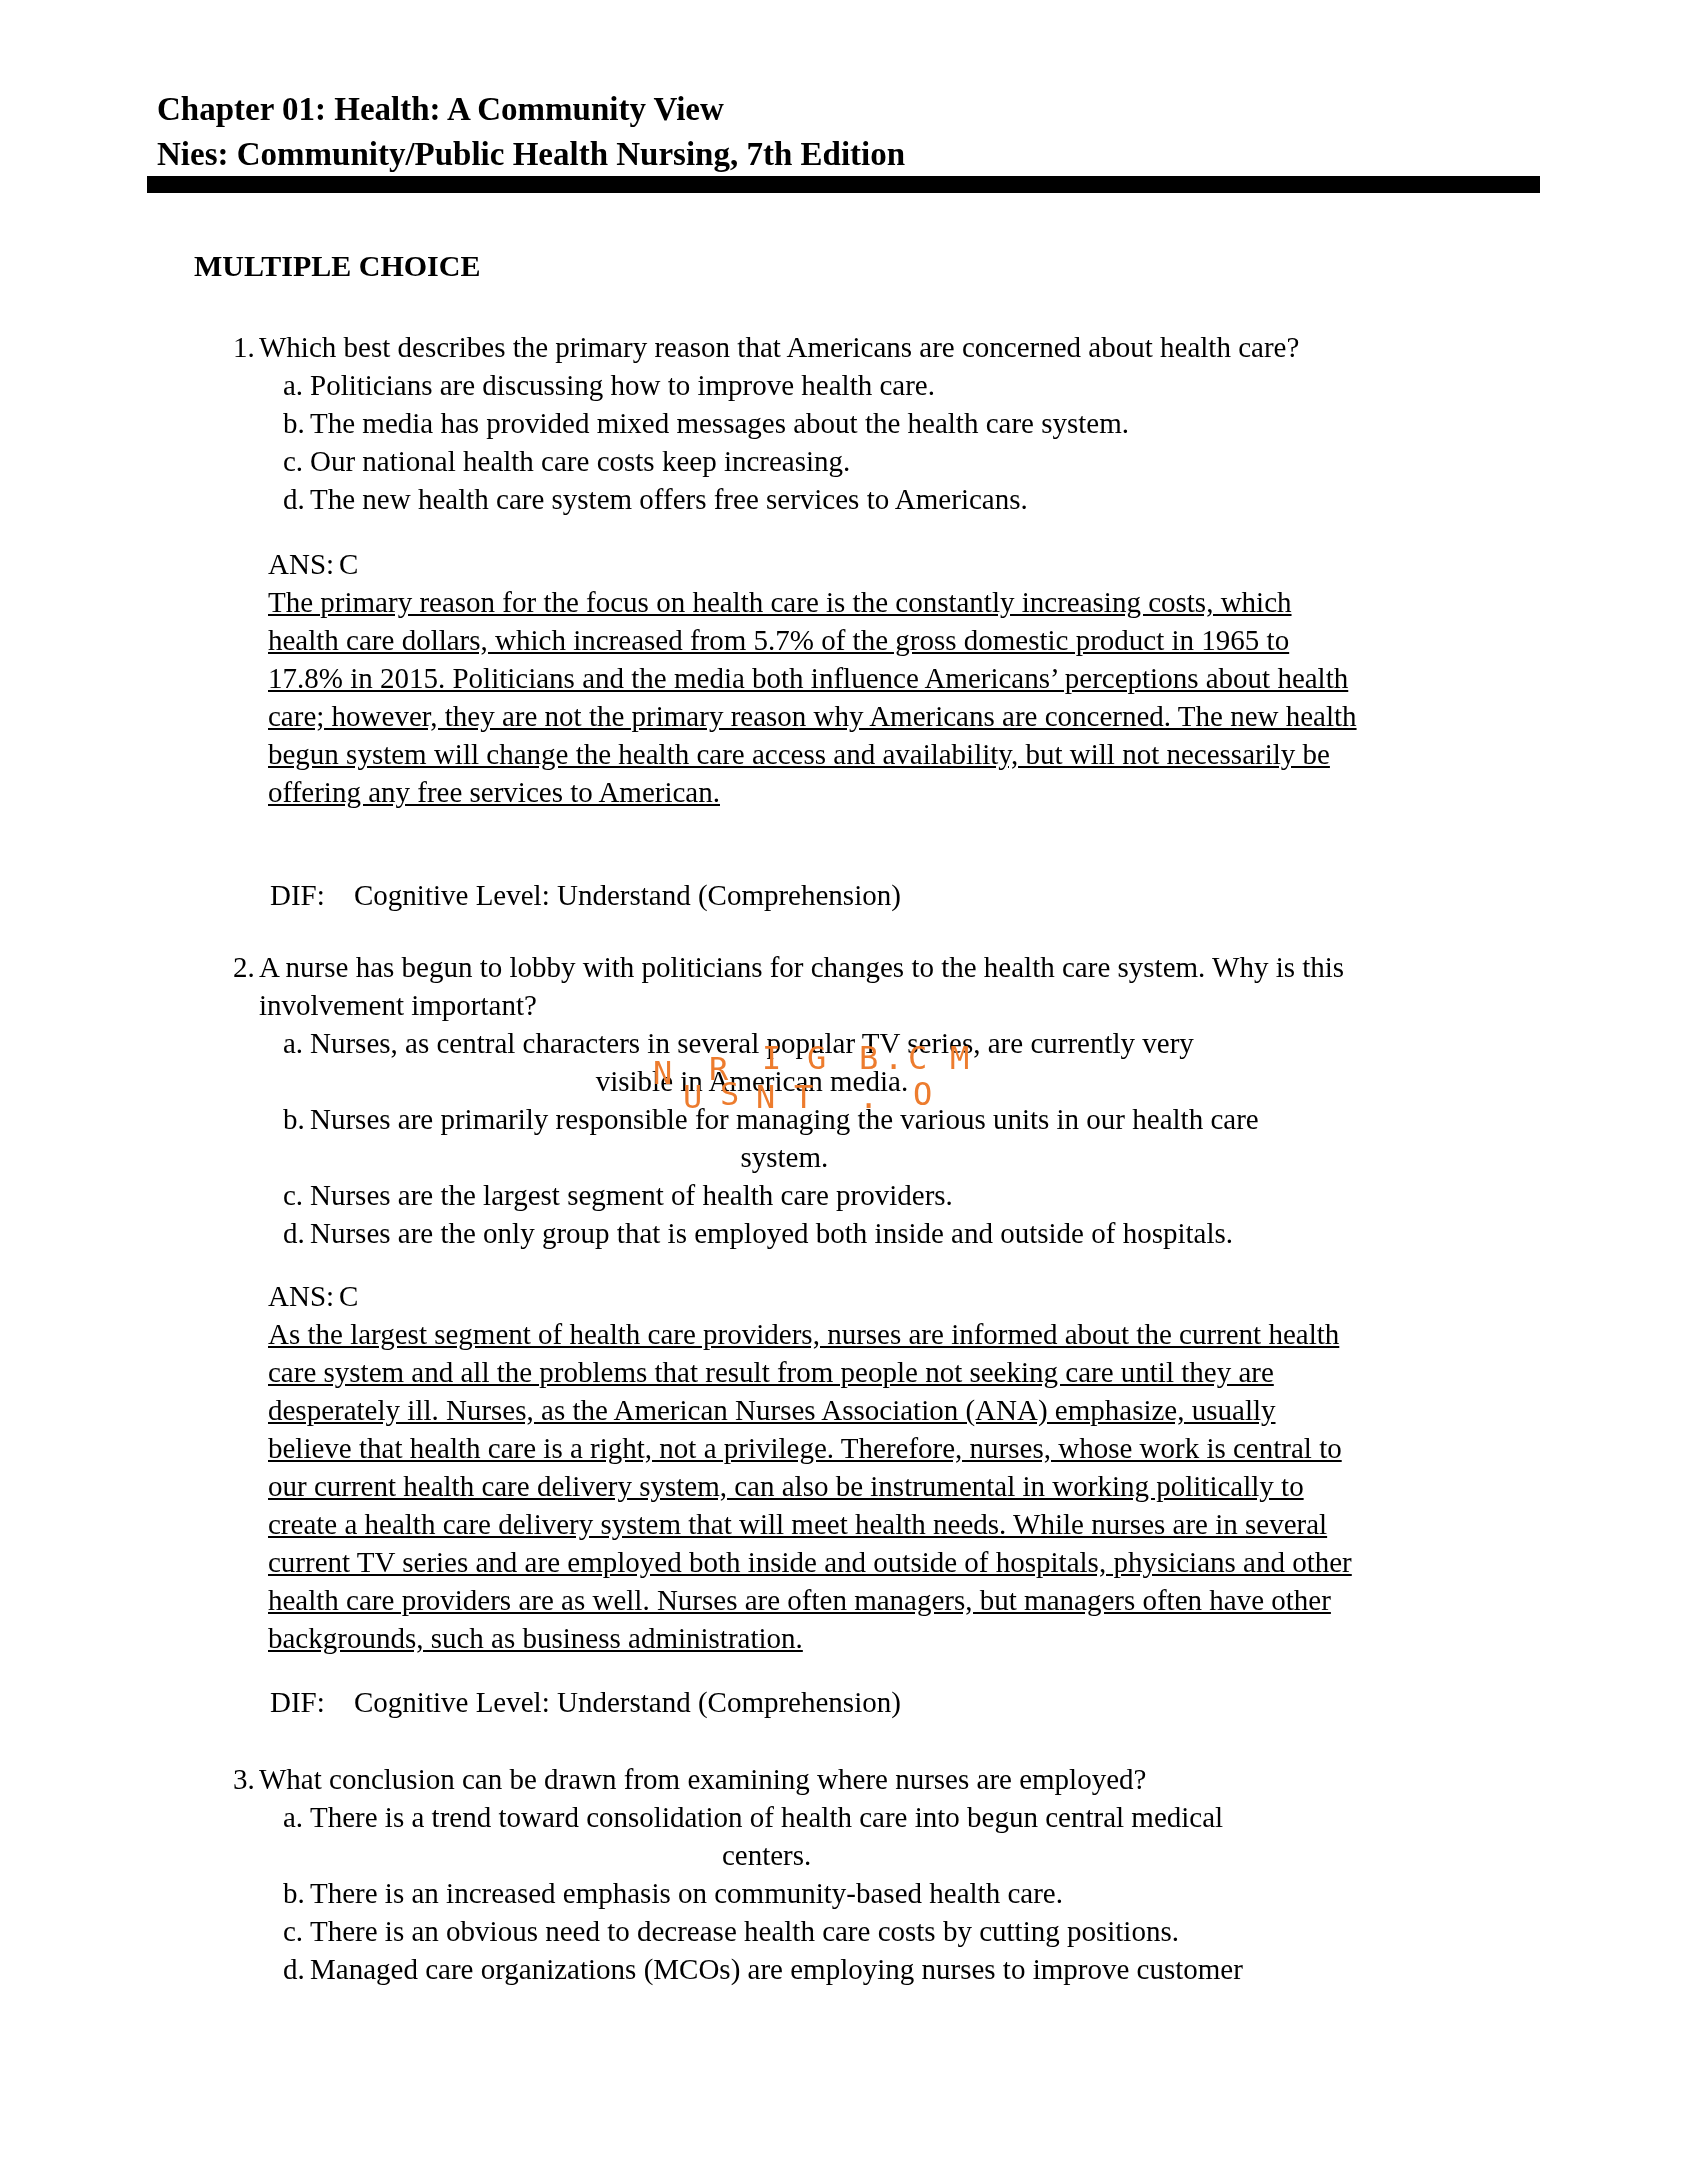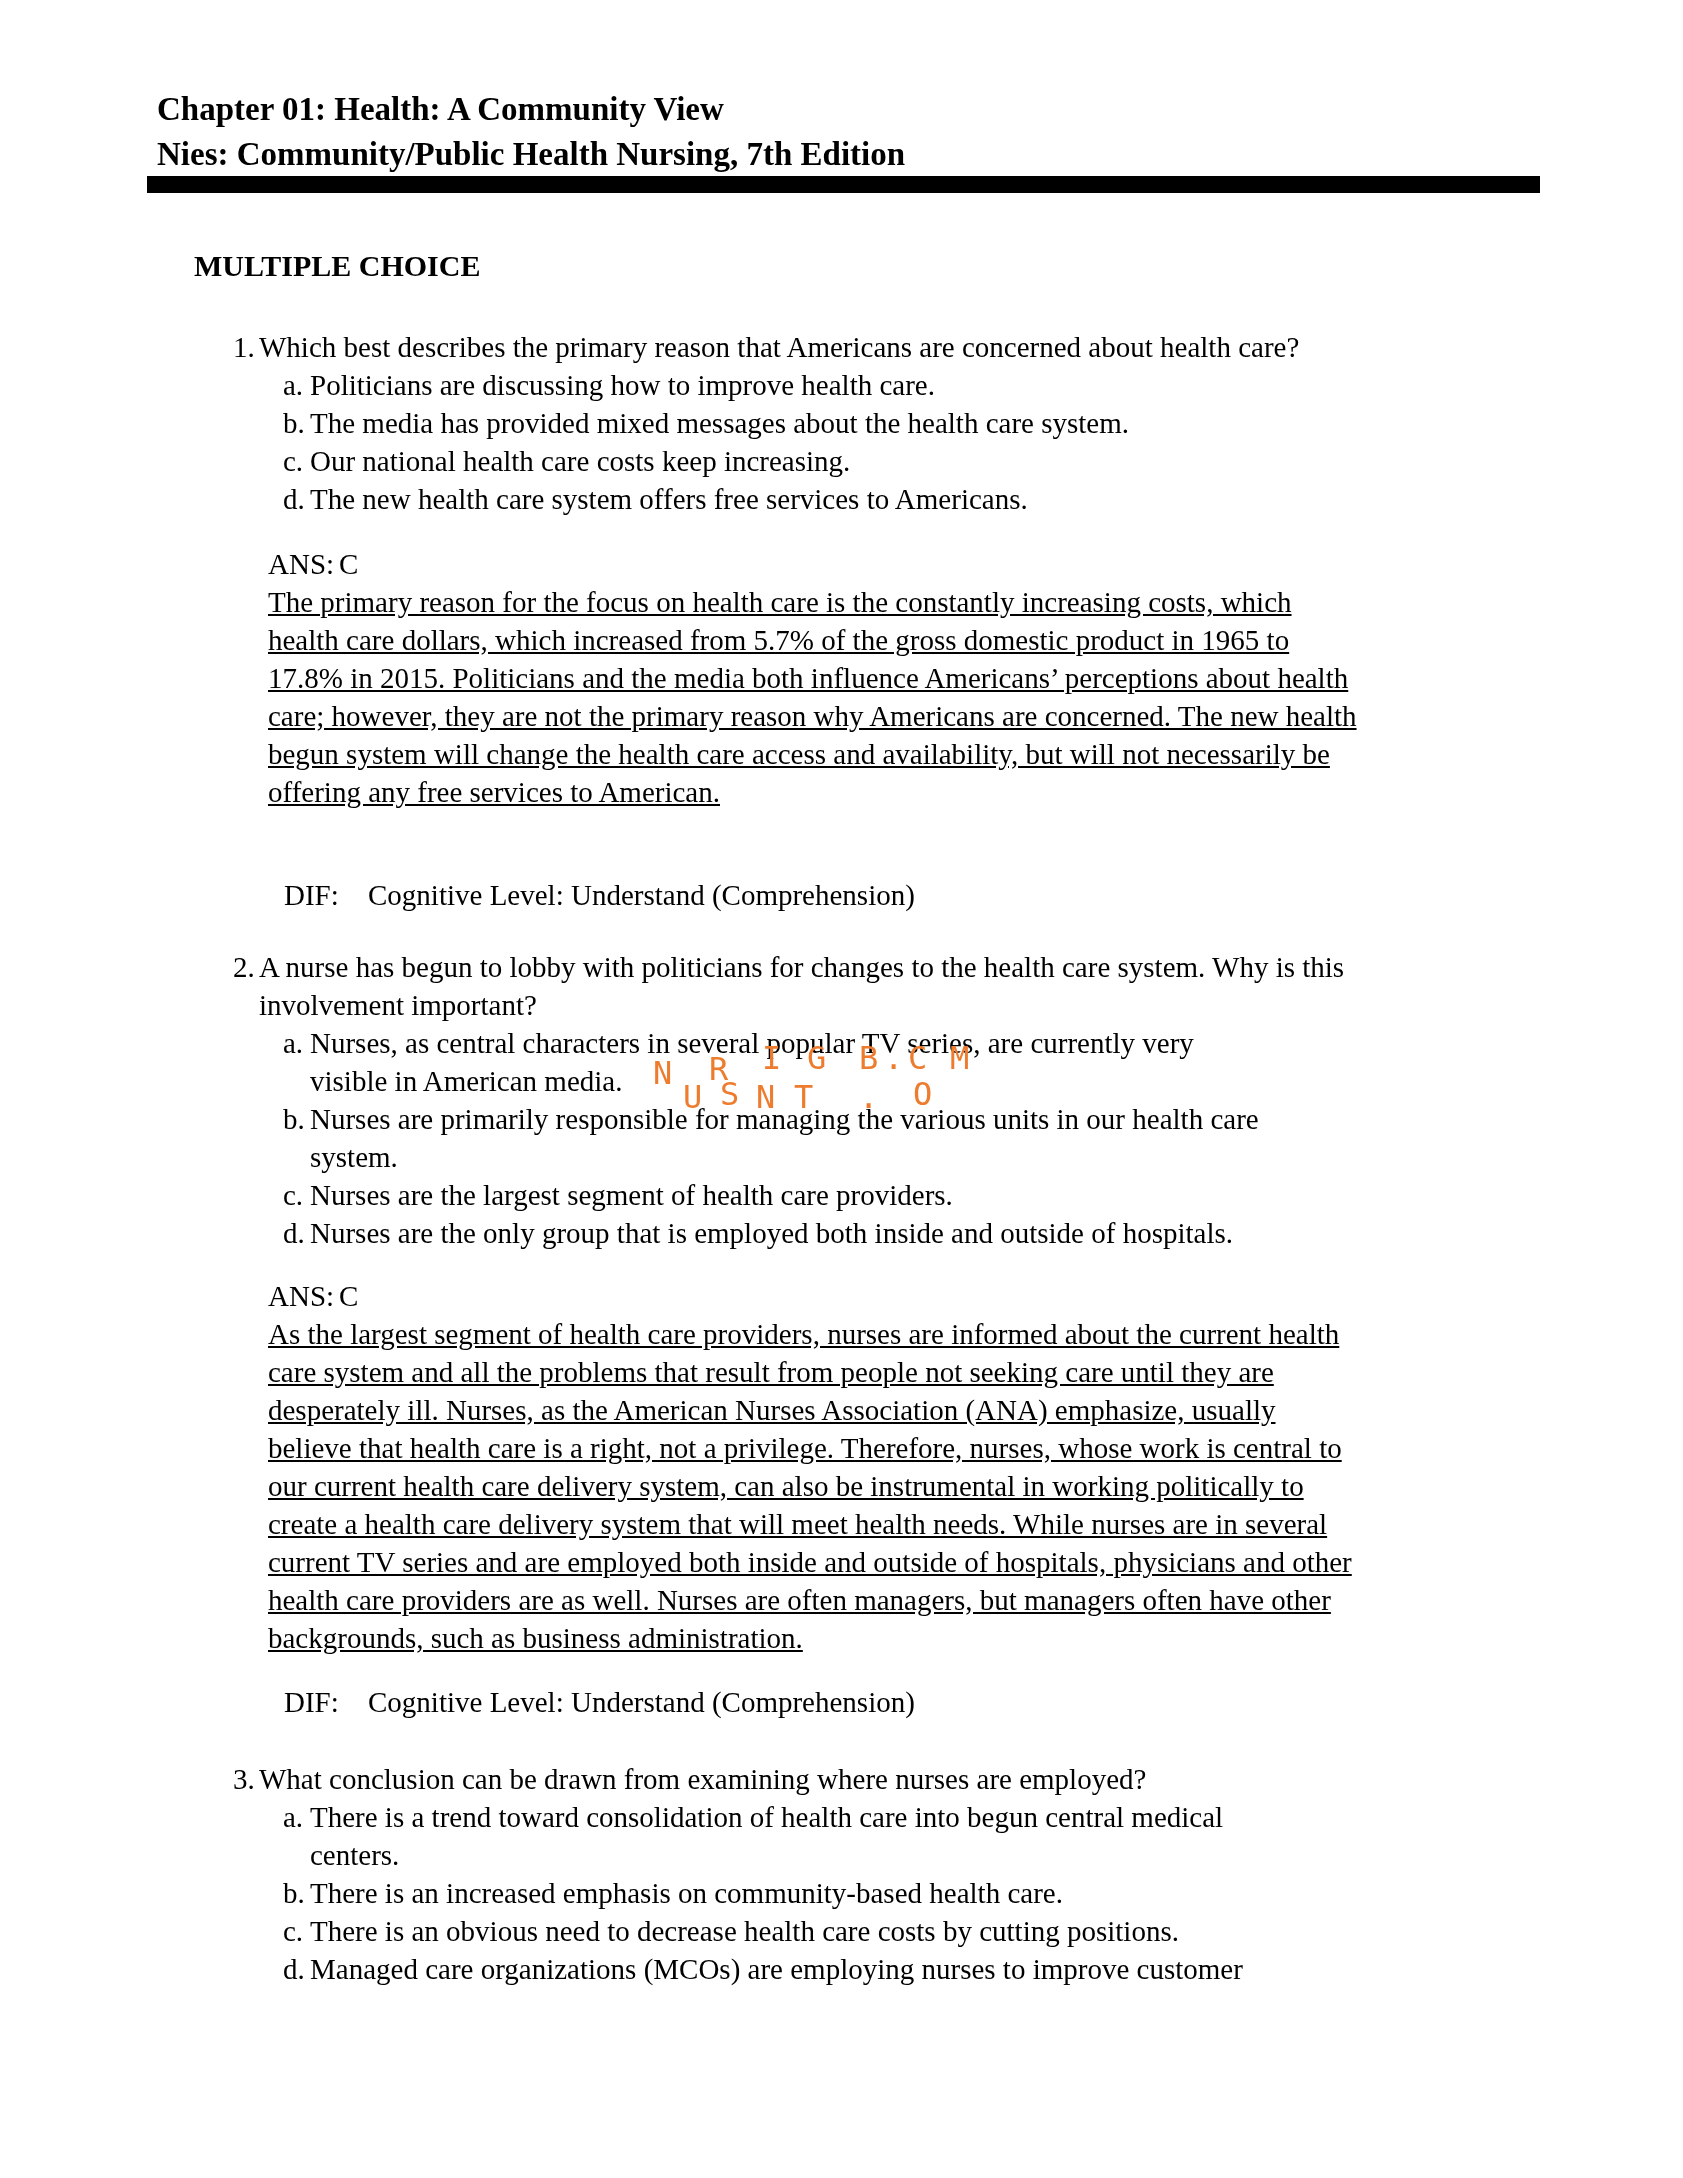--- a/index.html
+++ b/index.html
@@ -43,32 +43,32 @@
     font-size:29px;
     line-height:38px;
   }
   .qrow{display:flex;}
   .qnum{width:26px;flex:0 0 26px;}
   .qbody{}
   .stem-line{white-space:nowrap;}
   .opt{display:flex;margin-left:24px;}
   .olet{width:27px;flex:0 0 27px;}
   .otext{}
-  .oline{white-space:nowrap;}
+  .oline{white-space:nowrap;text-align:center;}
   .ansblock{
     position:absolute;
     left:268px;
     font-size:29px;
     line-height:38px;
   }
   .ans-label{display:inline-block;width:71px;}
   .r-line{white-space:nowrap;text-decoration:underline;}
   .difblock{
     position:absolute;
-    left:284px;
+    left:270px;
     font-size:29px;
     line-height:38px;
     white-space:nowrap;
   }
   .dif-label{display:inline-block;width:84px;}
   .wm-ch{
     position:absolute;
     font-family:"DejaVu Sans Mono", monospace;
     font-size:32px;
     line-height:32px;

